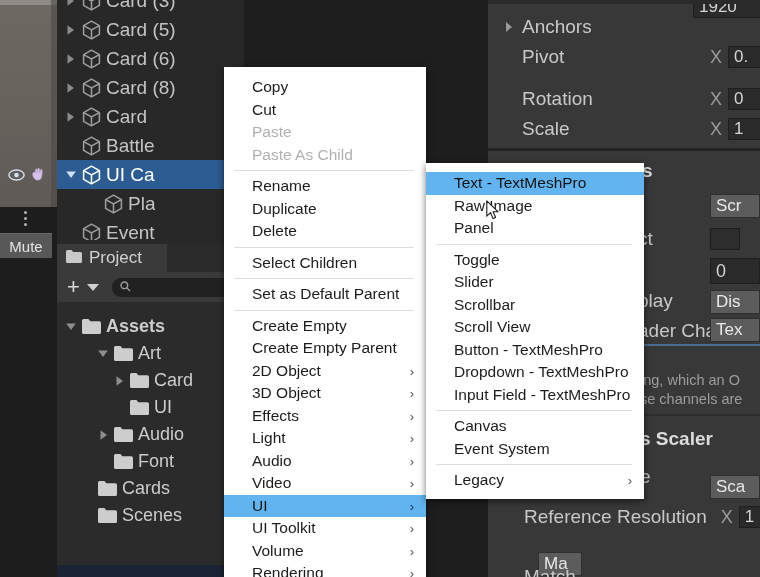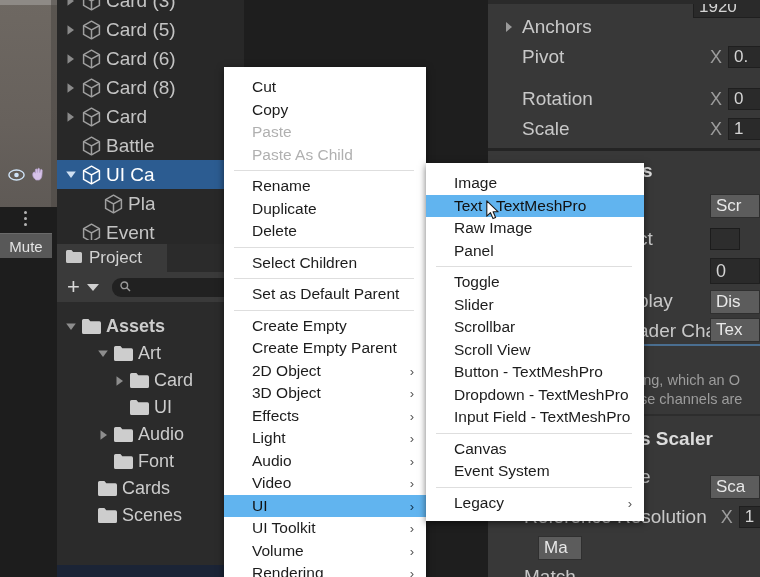--- a/index.html
+++ b/index.html
@@ -433,35 +433,35 @@
       <span class="btnfld" style="width:50px;">Sca</span>
     </div>
 
     <div class="insp-row" style="left:36px;top:506px;">
       <span>Reference Resolution</span>
       <span class="insp-x" style="margin-left:14px;">X</span>
       <span class="fld" style="width:34px;">1</span>
     </div>
 
     <div class="insp-row" style="left:36px;top:536px;">
-      <span class="btnfld" style="width:44px;margin-left:14px;">Ma</span>
+      <span class="btnfld" style="width:44px;margin-left:14px;margin-top:16px;">Ma</span>
     </div>
 
     <div class="insp-row" style="left:36px;top:566px;">
       <span>Match</span>
     </div>
   </div>
   <div class="insp-topline"></div>
 
   <div class="menu" id="ctx-menu" style="left:224px;top:67px;width:202px;padding:9px 0 2px 0;">
       <div class="menu-item">
+        <span>Copy</span>
+      </div>
+      <div class="menu-item">
         <span>Cut</span>
-      </div>
-      <div class="menu-item">
-        <span>Copy</span>
       </div>
       <div class="menu-item dim">
         <span>Paste</span>
       </div>
       <div class="menu-item dim">
         <span>Paste As Child</span>
       </div>
       <div class="menu-sep"></div>
       <div class="menu-item">
         <span>Rename</span>
@@ -523,23 +523,20 @@
         <span>Volume</span>
         <span class="sub-arrow">›</span>
       </div>
       <div class="menu-item">
         <span>Rendering</span>
         <span class="sub-arrow">›</span>
       </div>
     </div>
 
   <div class="menu" id="ui-submenu" style="left:426px;top:163px;width:218px;padding:9px 0 7px 0;">
-      <div class="menu-item">
-        <span>Image</span>
-      </div>
       <div class="menu-item hl">
         <span>Text - TextMeshPro</span>
       </div>
       <div class="menu-item">
         <span>Raw Image</span>
       </div>
       <div class="menu-item">
         <span>Panel</span>
       </div>
       <div class="menu-sep"></div>

